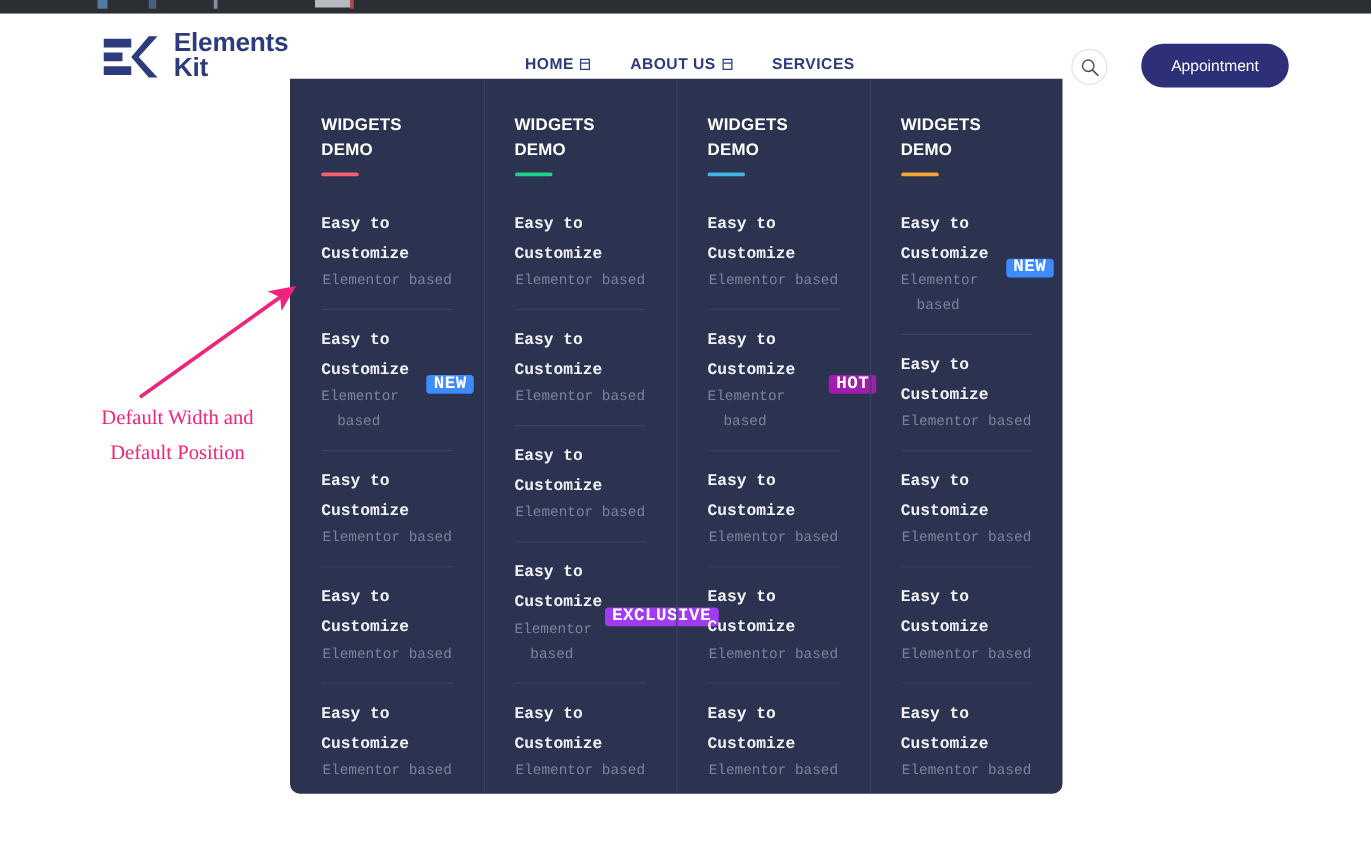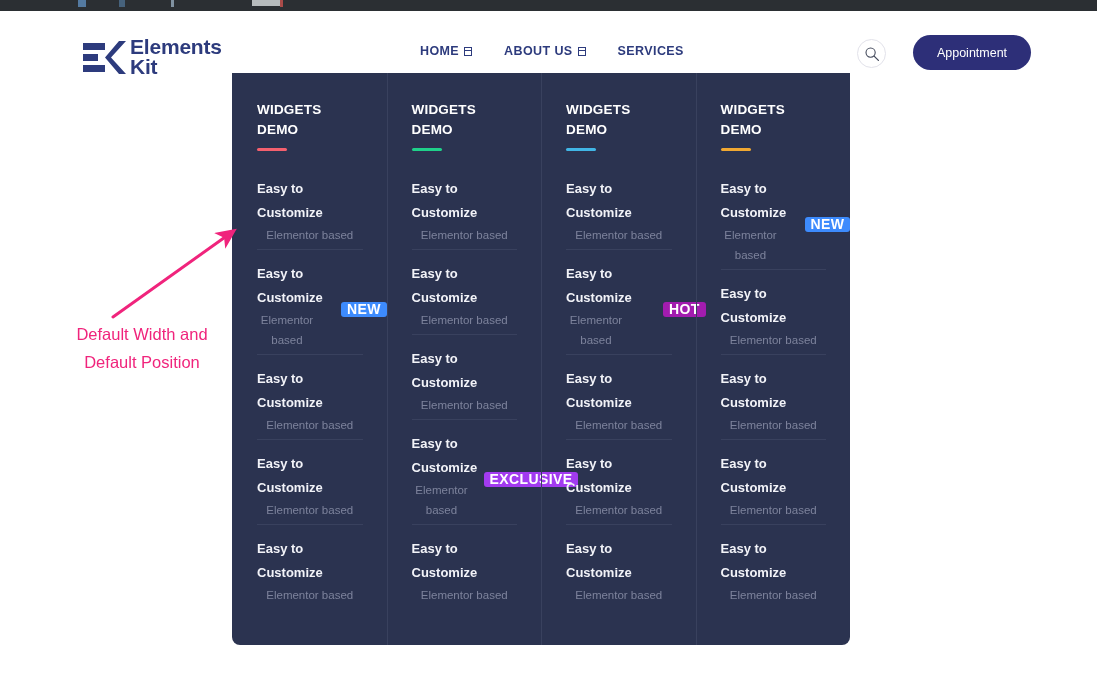--- a/index.html
+++ b/index.html
@@ -47,23 +47,24 @@
     width: 1097px;
     height: 62px;
     background: #ffffff;
     display: flex;
     align-items: center;
   }
 
   .logo-wrap {
     position: absolute;
     left: 82px;
-    top: 26px;
+    top: 14px;
     display: flex;
     align-items: center;
+    gap: 9px;
   }
   .logo-mark { width: 48px; height: 37px; display:block; }
   .logo-text {
     font-size: 21px;
     font-weight: 700;
     line-height: 20px;
     color: #2d3b7d;
     letter-spacing: -0.2px;
   }
   .logo-text span { display:block; }
@@ -132,21 +133,21 @@
     justify-content: center;
     cursor: pointer;
     border: none;
     font-family: "Liberation Sans", sans-serif;
   }
 
   
   .mega-panel {
     position: absolute;
     left: 232px;
-    top: 73px;
+    top: 63px;
     width: 618px;
     height: 572px;
     background: #2b3350;
     border-radius: 0 0 8px 8px;
     display: flex;
     overflow: hidden;
   }
 
   .mega-col {
     width: 25%;
@@ -174,23 +175,24 @@
     width: 30px;
     height: 3px;
     margin-top: 8px;
     border-radius: 2px;
   }
 
   .widget-list { margin-top: 26px; }
 
   .widget-item {
     position: relative;
-    padding-bottom: 4px;
+    padding-bottom: 12px;
     margin-bottom: 12px;
     border-bottom: 1px solid #39415e;
+    font-family: Liberation Mono, monospace;
   }
   .widget-item:last-child {
     border-bottom: none;
   }
   .widget-item .wi-title {
     font-size: 13px;
     font-weight: 700;
     line-height: 24px;
     color: #f2f3f8;
     max-width: 74px;
@@ -237,21 +239,21 @@
 
   
   .annotation-text {
     position: absolute;
     left: 42px;
     top: 320px;
     width: 200px;
     font-size: 16.5px;
     line-height: 28px;
     color: #f0247c;
-    font-family: Liberation Sans, sans-serif;
+    font-family: Liberation Serif, serif;
     text-align: center;
   }
   .annotation-arrow {
     position: absolute;
     left: 110px;
     top: 225px;
     width: 130px;
     height: 95px;
     pointer-events: none;
   }

